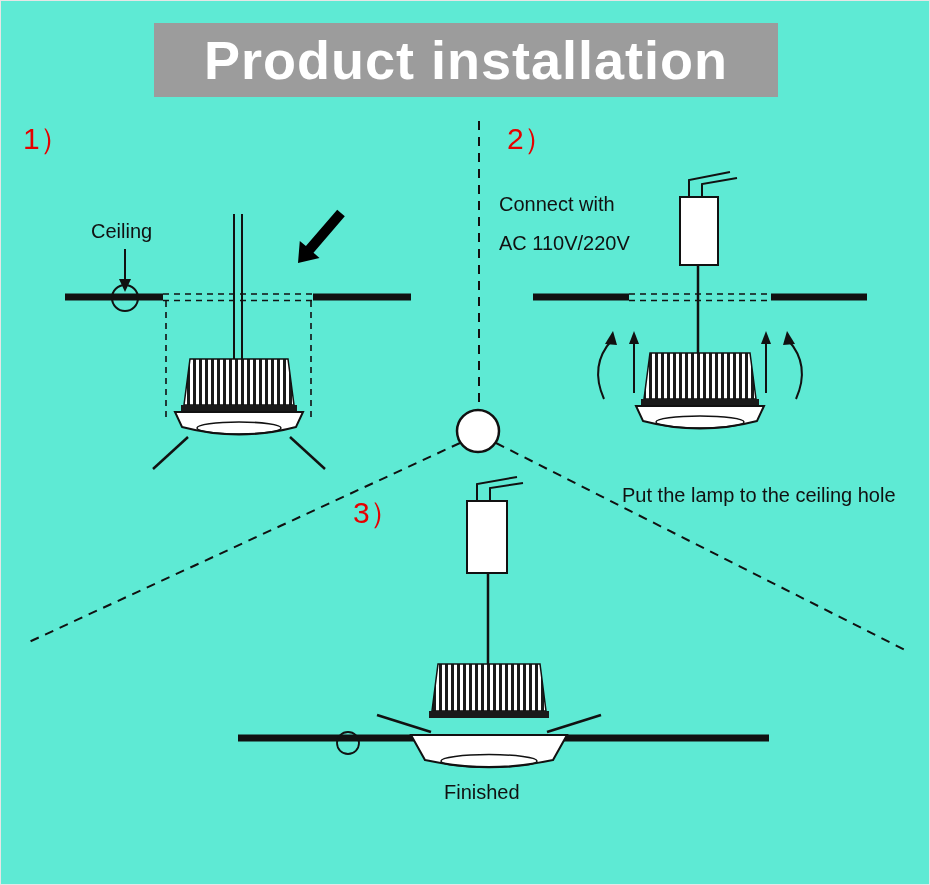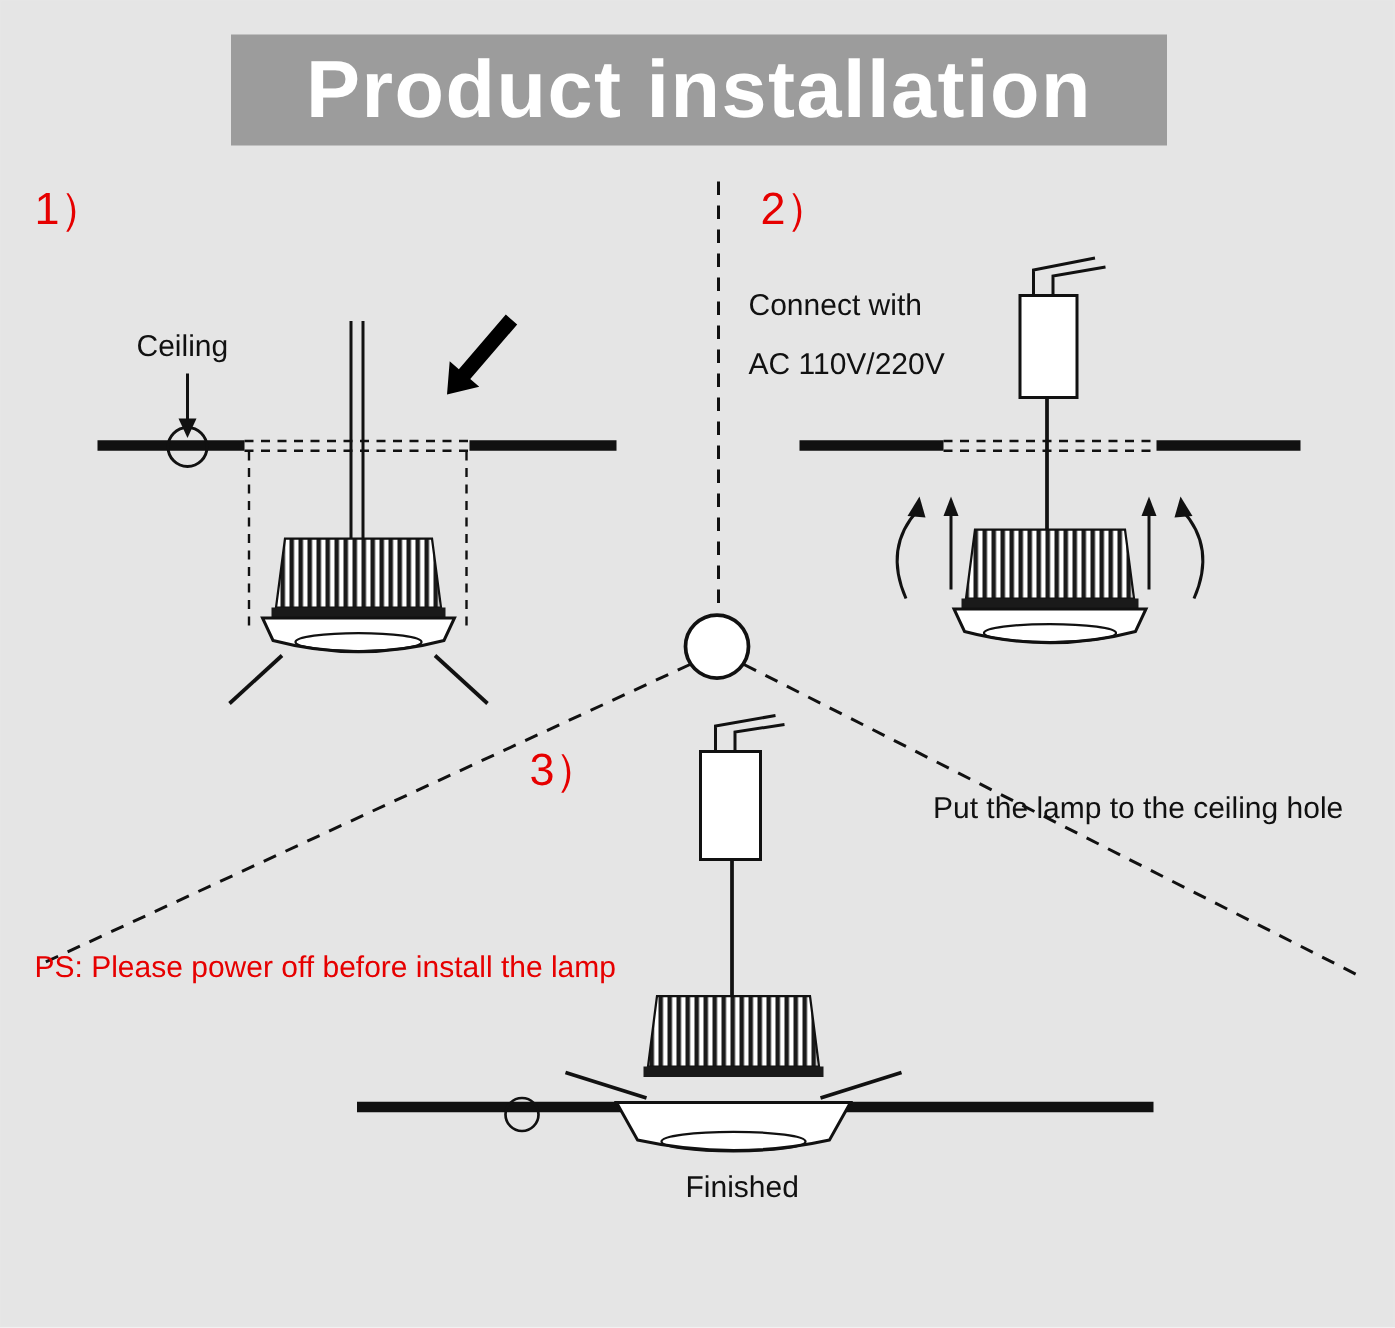--- a/index.html
+++ b/index.html
@@ -4,21 +4,21 @@
 <style>
   :root{
     --header-bg:#9c9c9c;
     --accent-red:#e60000;
     --ink:#111111;
   }
   html,body{margin:0;padding:0;background:#ffffff;}
   .page{
     position:relative;
     width:930px;height:885px;
-    background:#e5e5e5;
+    background:#5eead4;
     overflow:hidden;
     font-family:"Liberation Sans", sans-serif;
     border:1px solid #e6e6e6;
     box-sizing:border-box;
   }
   .abs{position:absolute;}
   .header{
     left:153px;top:22px;width:624px;height:74px;
     background:var(--header-bg);
     display:flex;align-items:center;justify-content:center;
@@ -128,19 +128,18 @@
   <div class="abs header">
     <span class="header-title">Product installation</span>
   </div>
 
   <div class="abs stepnum" style="left:22px;top:118px;">1）</div>
   <div class="abs label" style="left:90px;top:219px;">Ceiling</div>
 
   <div class="abs stepnum" style="left:506px;top:118px;">2）</div>
   <div class="abs label" style="left:498px;top:175px;margin-top:17px;">Connect with</div>
   <div class="abs label" style="left:498px;top:203px;margin-top:28px;">AC 110V/220V</div>
-  <div class="abs label" style="left:621px;top:483px;margin-top:44px;">Put the lamp to the ceiling hole</div>
+  <div class="abs label" style="left:621px;top:483px;">Put the lamp to the ceiling hole</div>
 
   <div class="abs stepnum" style="left:352px;top:492px;">3）</div>
-  <div class="abs warning" style="left:22px;top:633px;">PS: Please power off before install the lamp</div>
-  <div class="abs label" style="left:456px;top:780px;">Finished</div>
+  <div class="abs label" style="left:443px;top:780px;">Finished</div>
 
 </div>
 
 </body></html>

